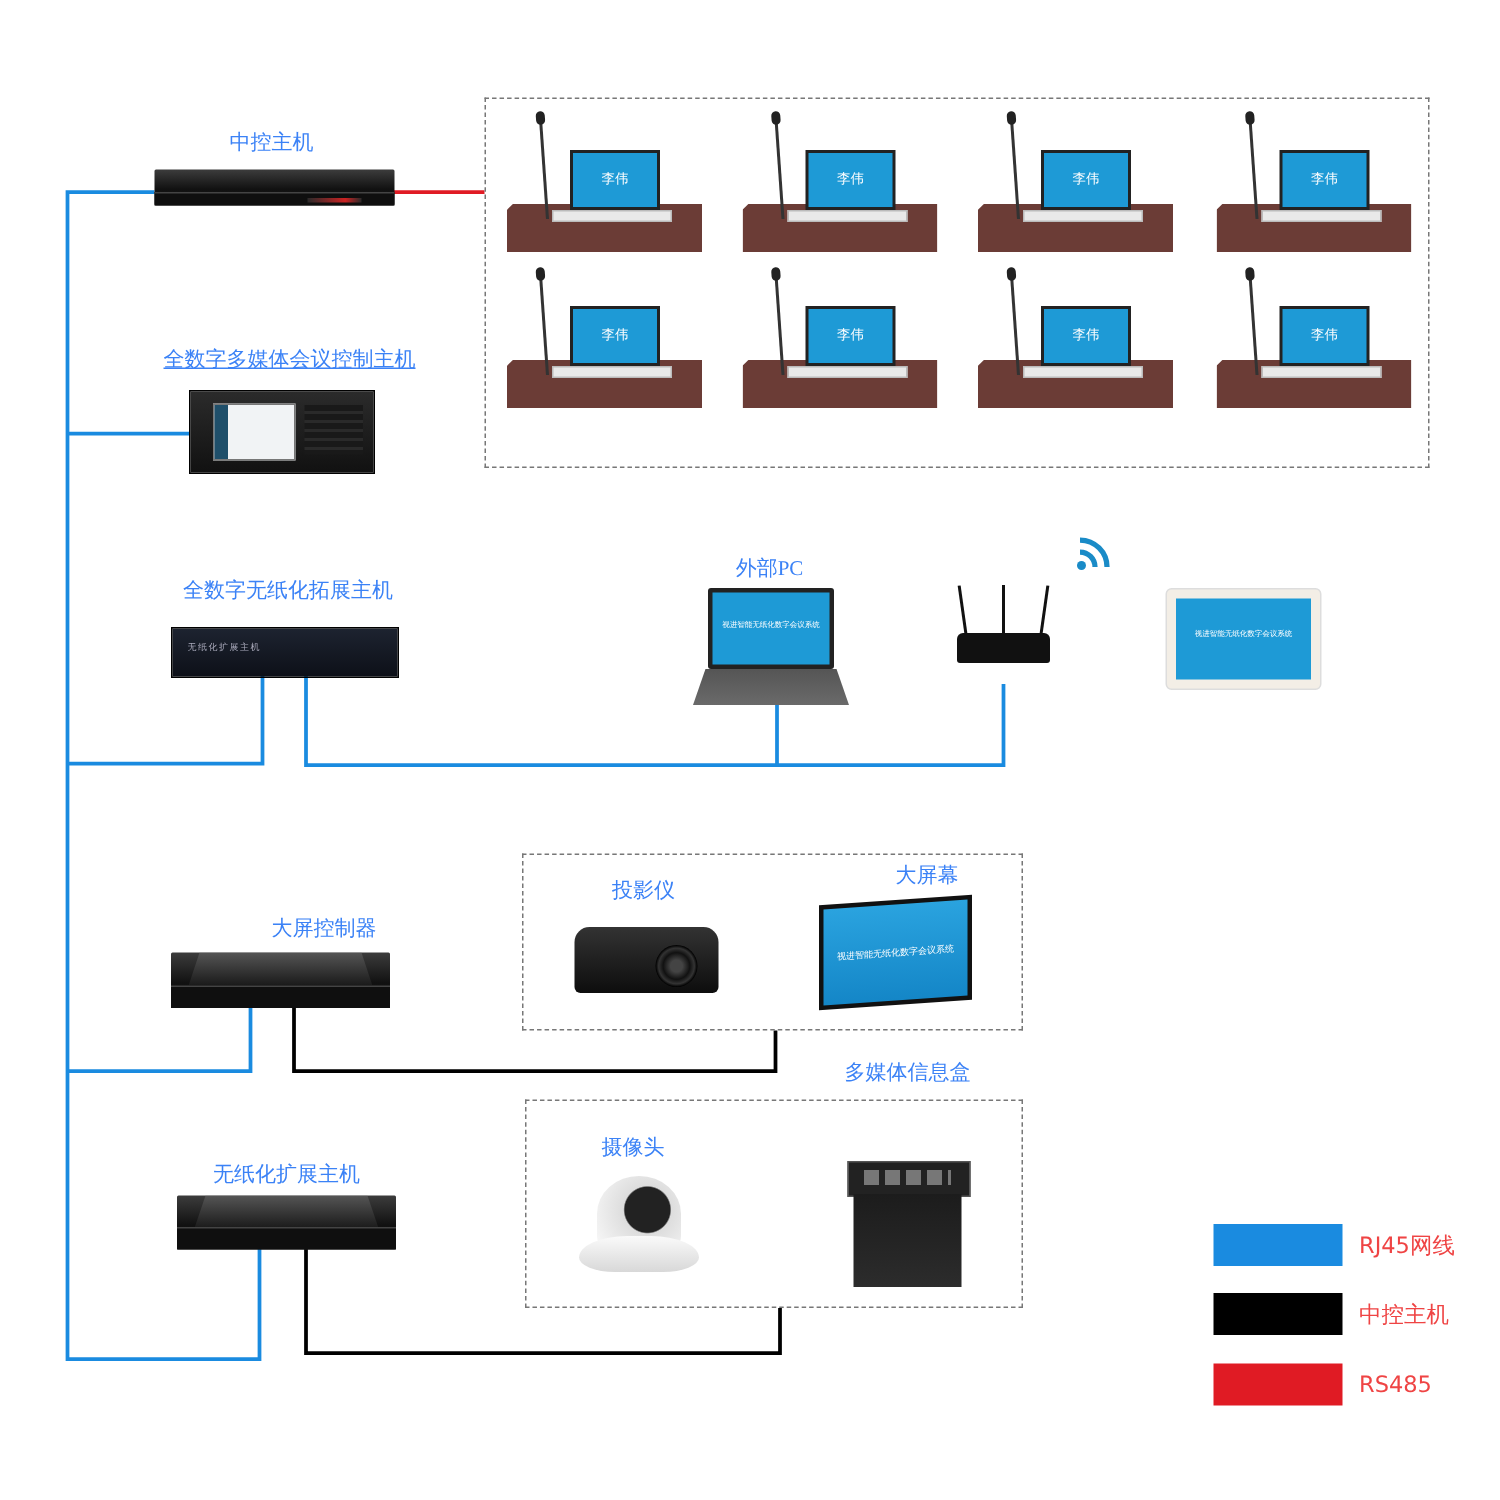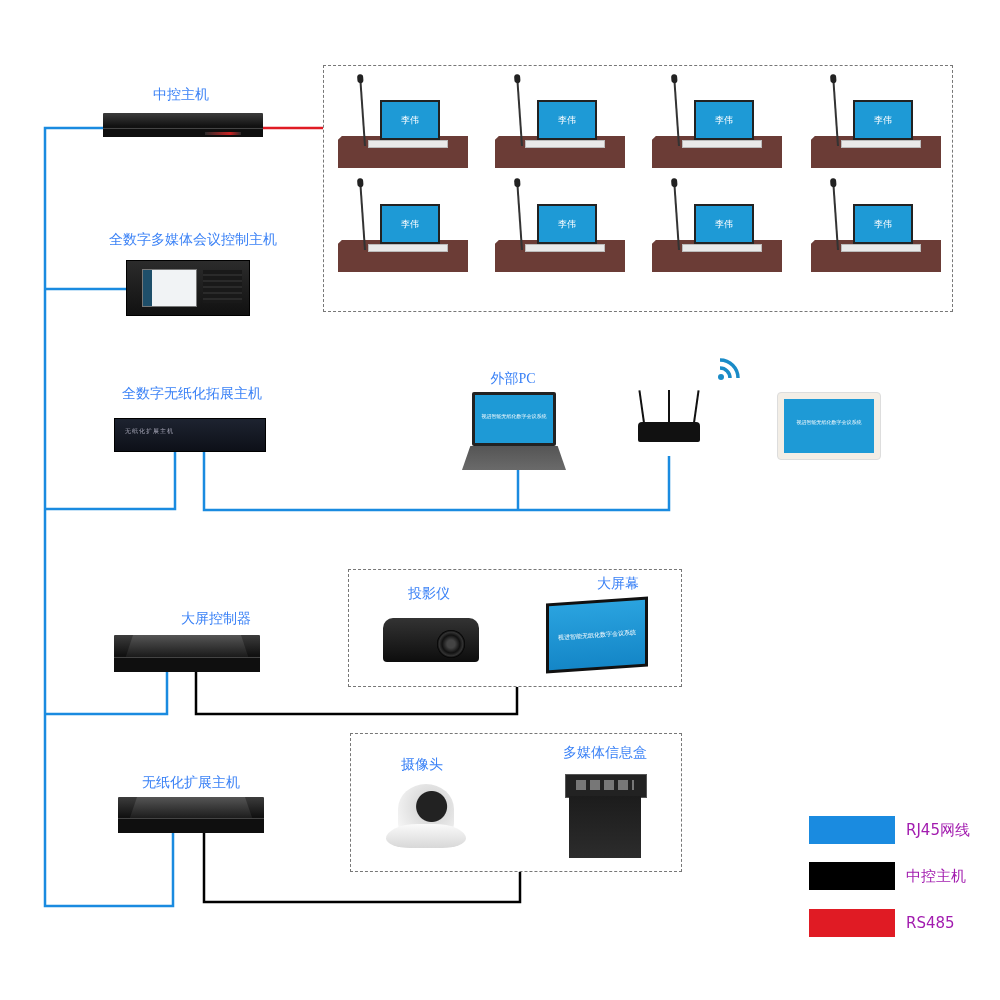--- a/index.html
+++ b/index.html
@@ -63,21 +63,21 @@
   .cam-base { position:absolute; left:0; top:40px; width:80px; height:24px; border-radius:40% 40% 30% 30%/60% 60% 40% 40%; background:linear-gradient(#fafafa,#d8d8d8); }
 
   
   .mbox-top { position:absolute; left:0; top:0; width:80px; height:22px; background:#222; border:1px solid #555; }
   .mbox-top::after { content:""; position:absolute; left:10px; top:5px; width:58px; height:10px;
                      background:repeating-linear-gradient(90deg,#777 0 10px,#222 10px 14px); }
   .mbox-body { position:absolute; left:4px; top:22px; width:72px; height:62px; background:linear-gradient(#1c1c1c,#2c2c2c); }
 
   
   .legend-swatch { position:absolute; left:809px; width:86px; height:28px; }
-  .legend-label { position:absolute; left:906px; font-size:15px; color:#a21caf; }
+  .legend-label { position:absolute; left:906px; font-size:15px; color:#ef4444; }
 
   .wifi { position:absolute; left:716px; top:356px; width:26px; height:26px; }
 </style>
 </head>
 <body>
 
 <svg id="wires" viewBox="0 0 1000 1000">
   <g fill="none" stroke-width="2.5">
     <polyline class="w-rj45" points="103,128 45,128 45,906 148,906" stroke="#1a8be0"></polyline>
     <polyline class="w-rj45" points="45,289 126,289" stroke="#1a8be0"></polyline>
@@ -164,21 +164,21 @@
       </div>
     </div>
   </div>
 
 <div class="label" style="left:181px;top:86px;">中控主机</div>
 <div class="dev rack1u" style="left:103px;top:113px;width:160px;height:24px;">
   <div class="face"></div>
   <div class="rack-led"></div>
 </div>
 
-<div class="label" style="left:193px;top:231px;">全数字多媒体会议控制主机</div>
+<div class="label" style="left:193px;top:231px;text-decoration:underline;">全数字多媒体会议控制主机</div>
 <div class="dev rack4u" style="left:126px;top:260px;width:122px;height:54px;">
   <div class="scr">
       <div class="sb"></div>
     </div>
   <div class="vent"></div>
 </div>
 
 <div class="label" style="left:192px;top:385px;">全数字无纸化拓展主机</div>
 <div class="dev rack2u" style="left:114px;top:418px;width:150px;height:32px;">
   <div class="txt">无纸化扩展主机</div>
@@ -234,21 +234,21 @@
   <div class="rack-top"></div>
   <div class="face" style="height:14px;"></div>
 </div>
 
 <div class="label" style="left:422px;top:756px;">摄像头</div>
 <div class="dev" style="left:386px;top:784px;width:80px;height:66px;">
   <div class="cam-dome"></div>
   <div class="cam-base"></div>
 </div>
 
-<div class="label" style="left:605px;top:744px;text-align:center;">多媒体信息盒</div>
+<div class="label" style="left:605px;top:706px;text-align:center;">多媒体信息盒</div>
 <div class="dev" style="left:565px;top:774px;width:80px;height:86px;">
   <div class="mbox-top"></div>
   <div class="mbox-body"></div>
 </div>
 
 <div>
   <div class="legend-swatch" id="sw0" style="top: 816px; background: rgb(26, 139, 224);"></div>
   <div class="legend-label" style="top:821px;">RJ45网线</div>
   <div class="legend-swatch" id="sw1" style="top: 862px; background: rgb(0, 0, 0);"></div>
   <div class="legend-label" style="top:867px;">中控主机</div>

